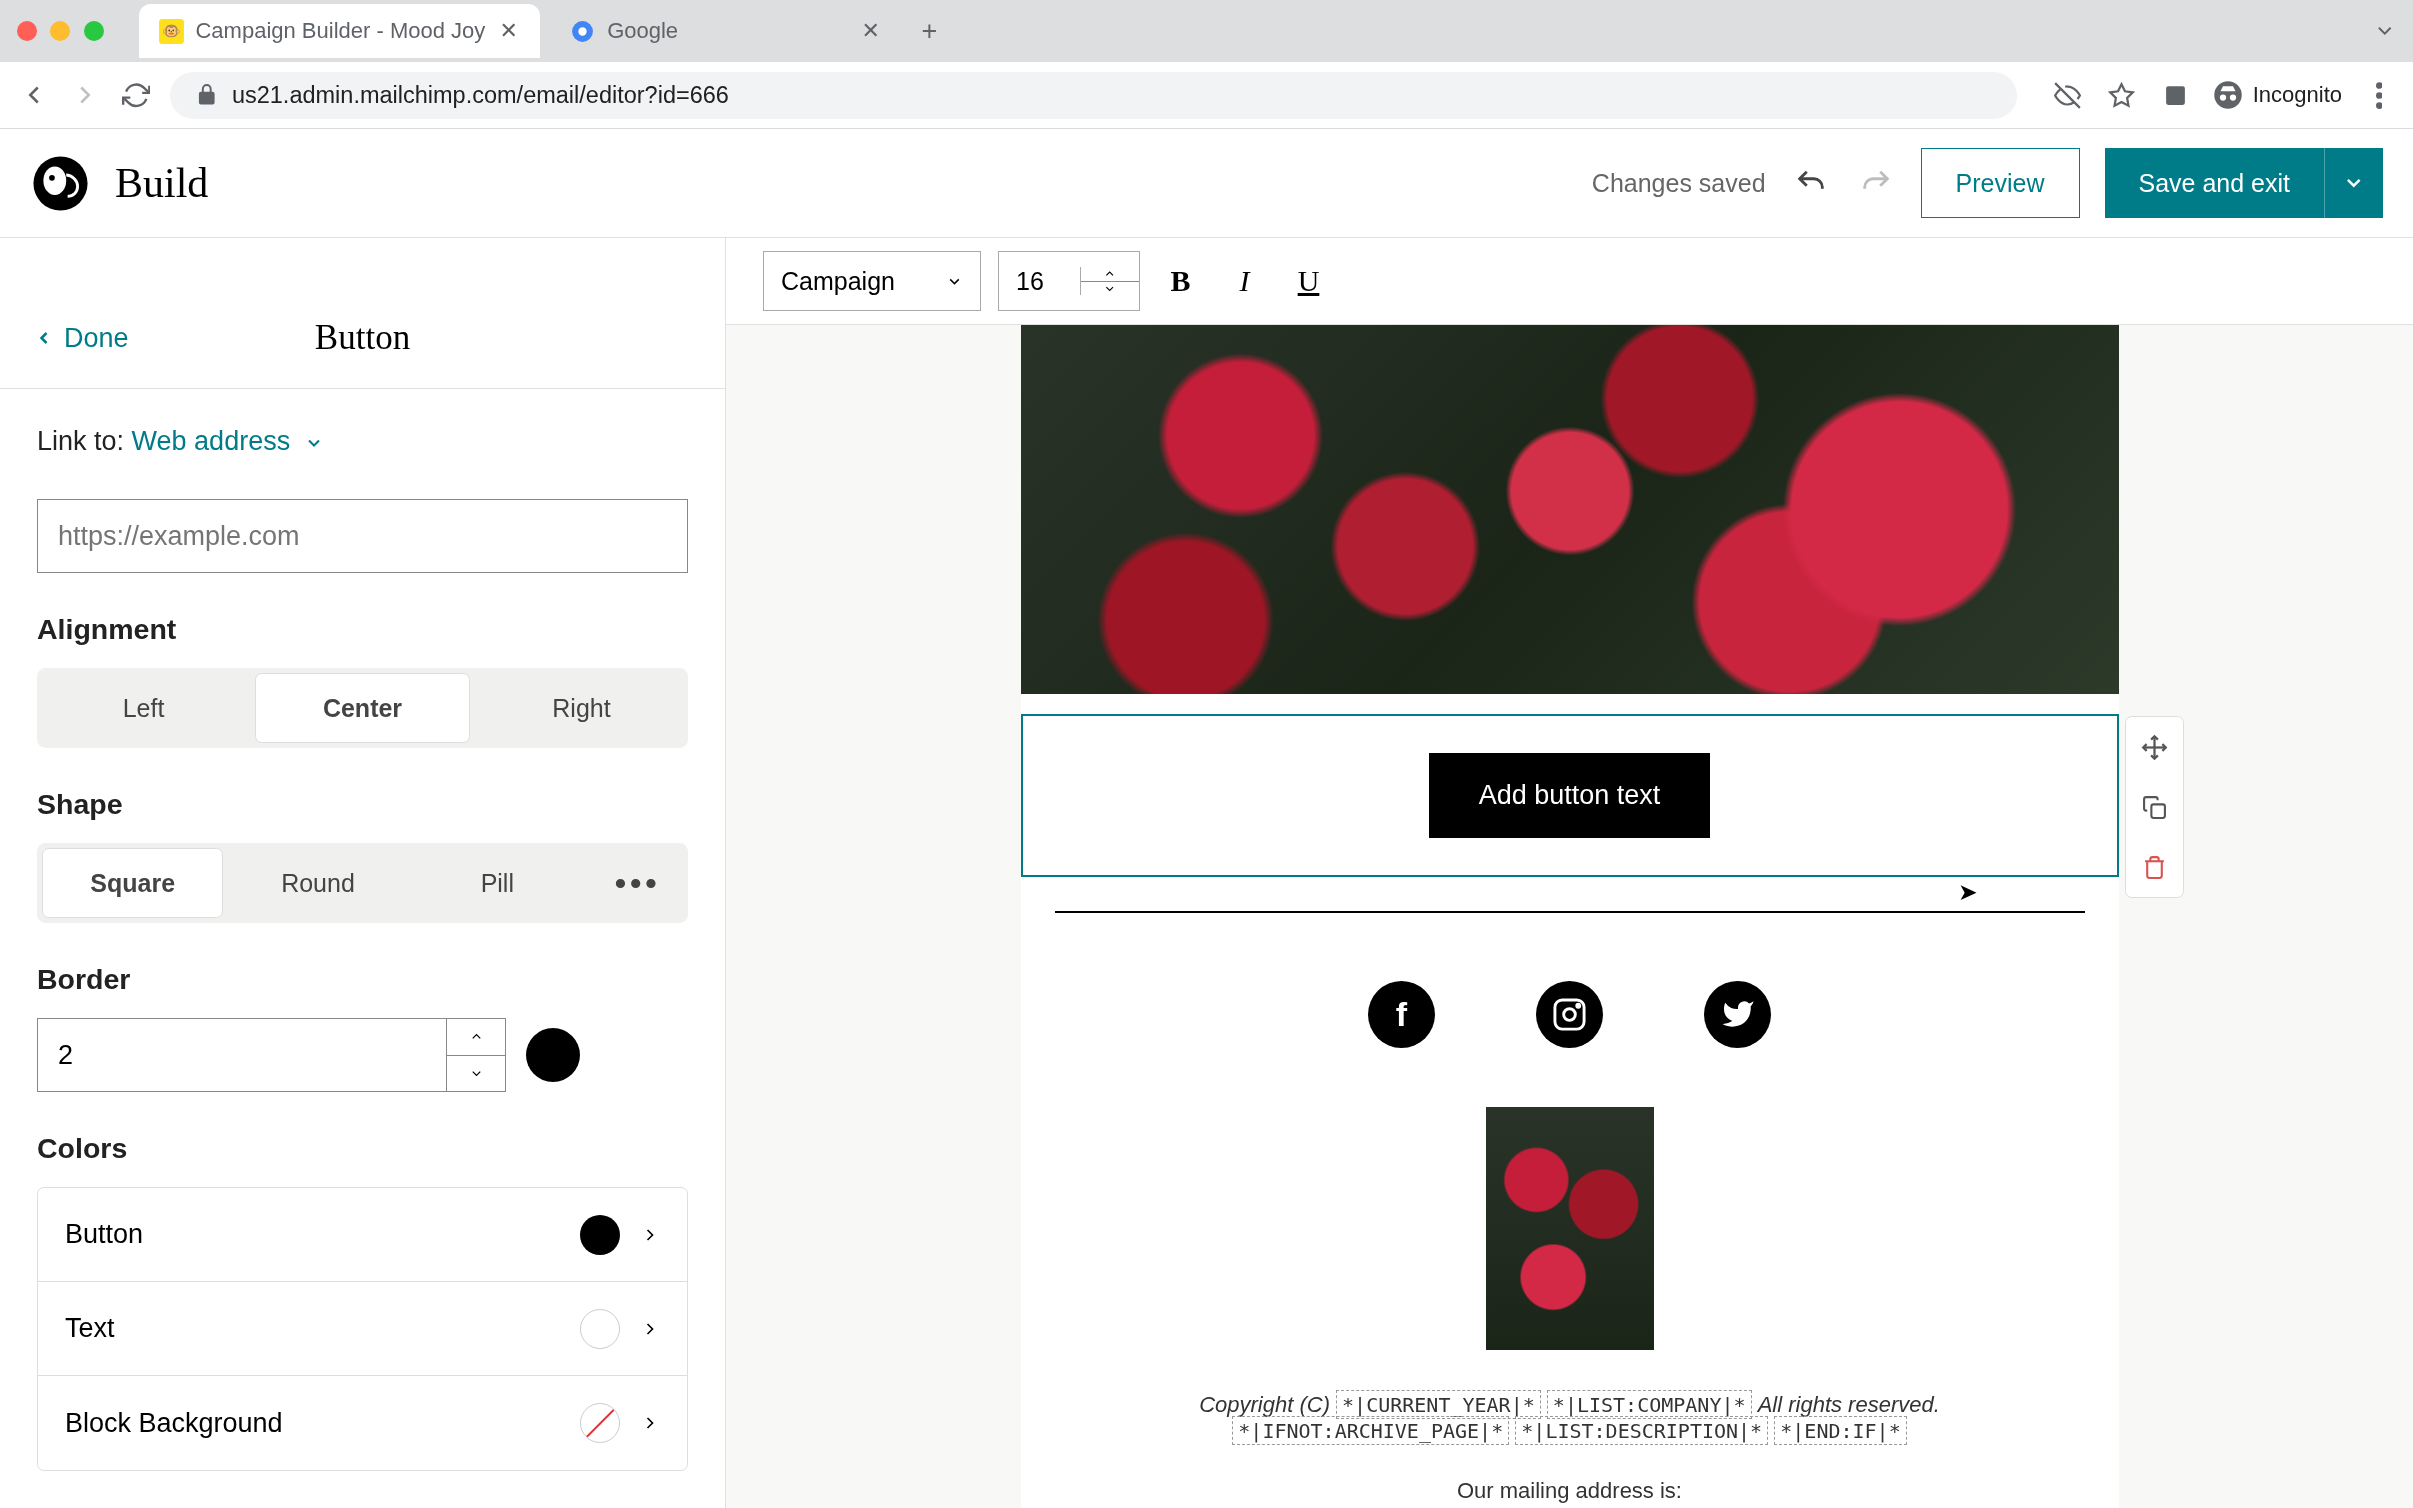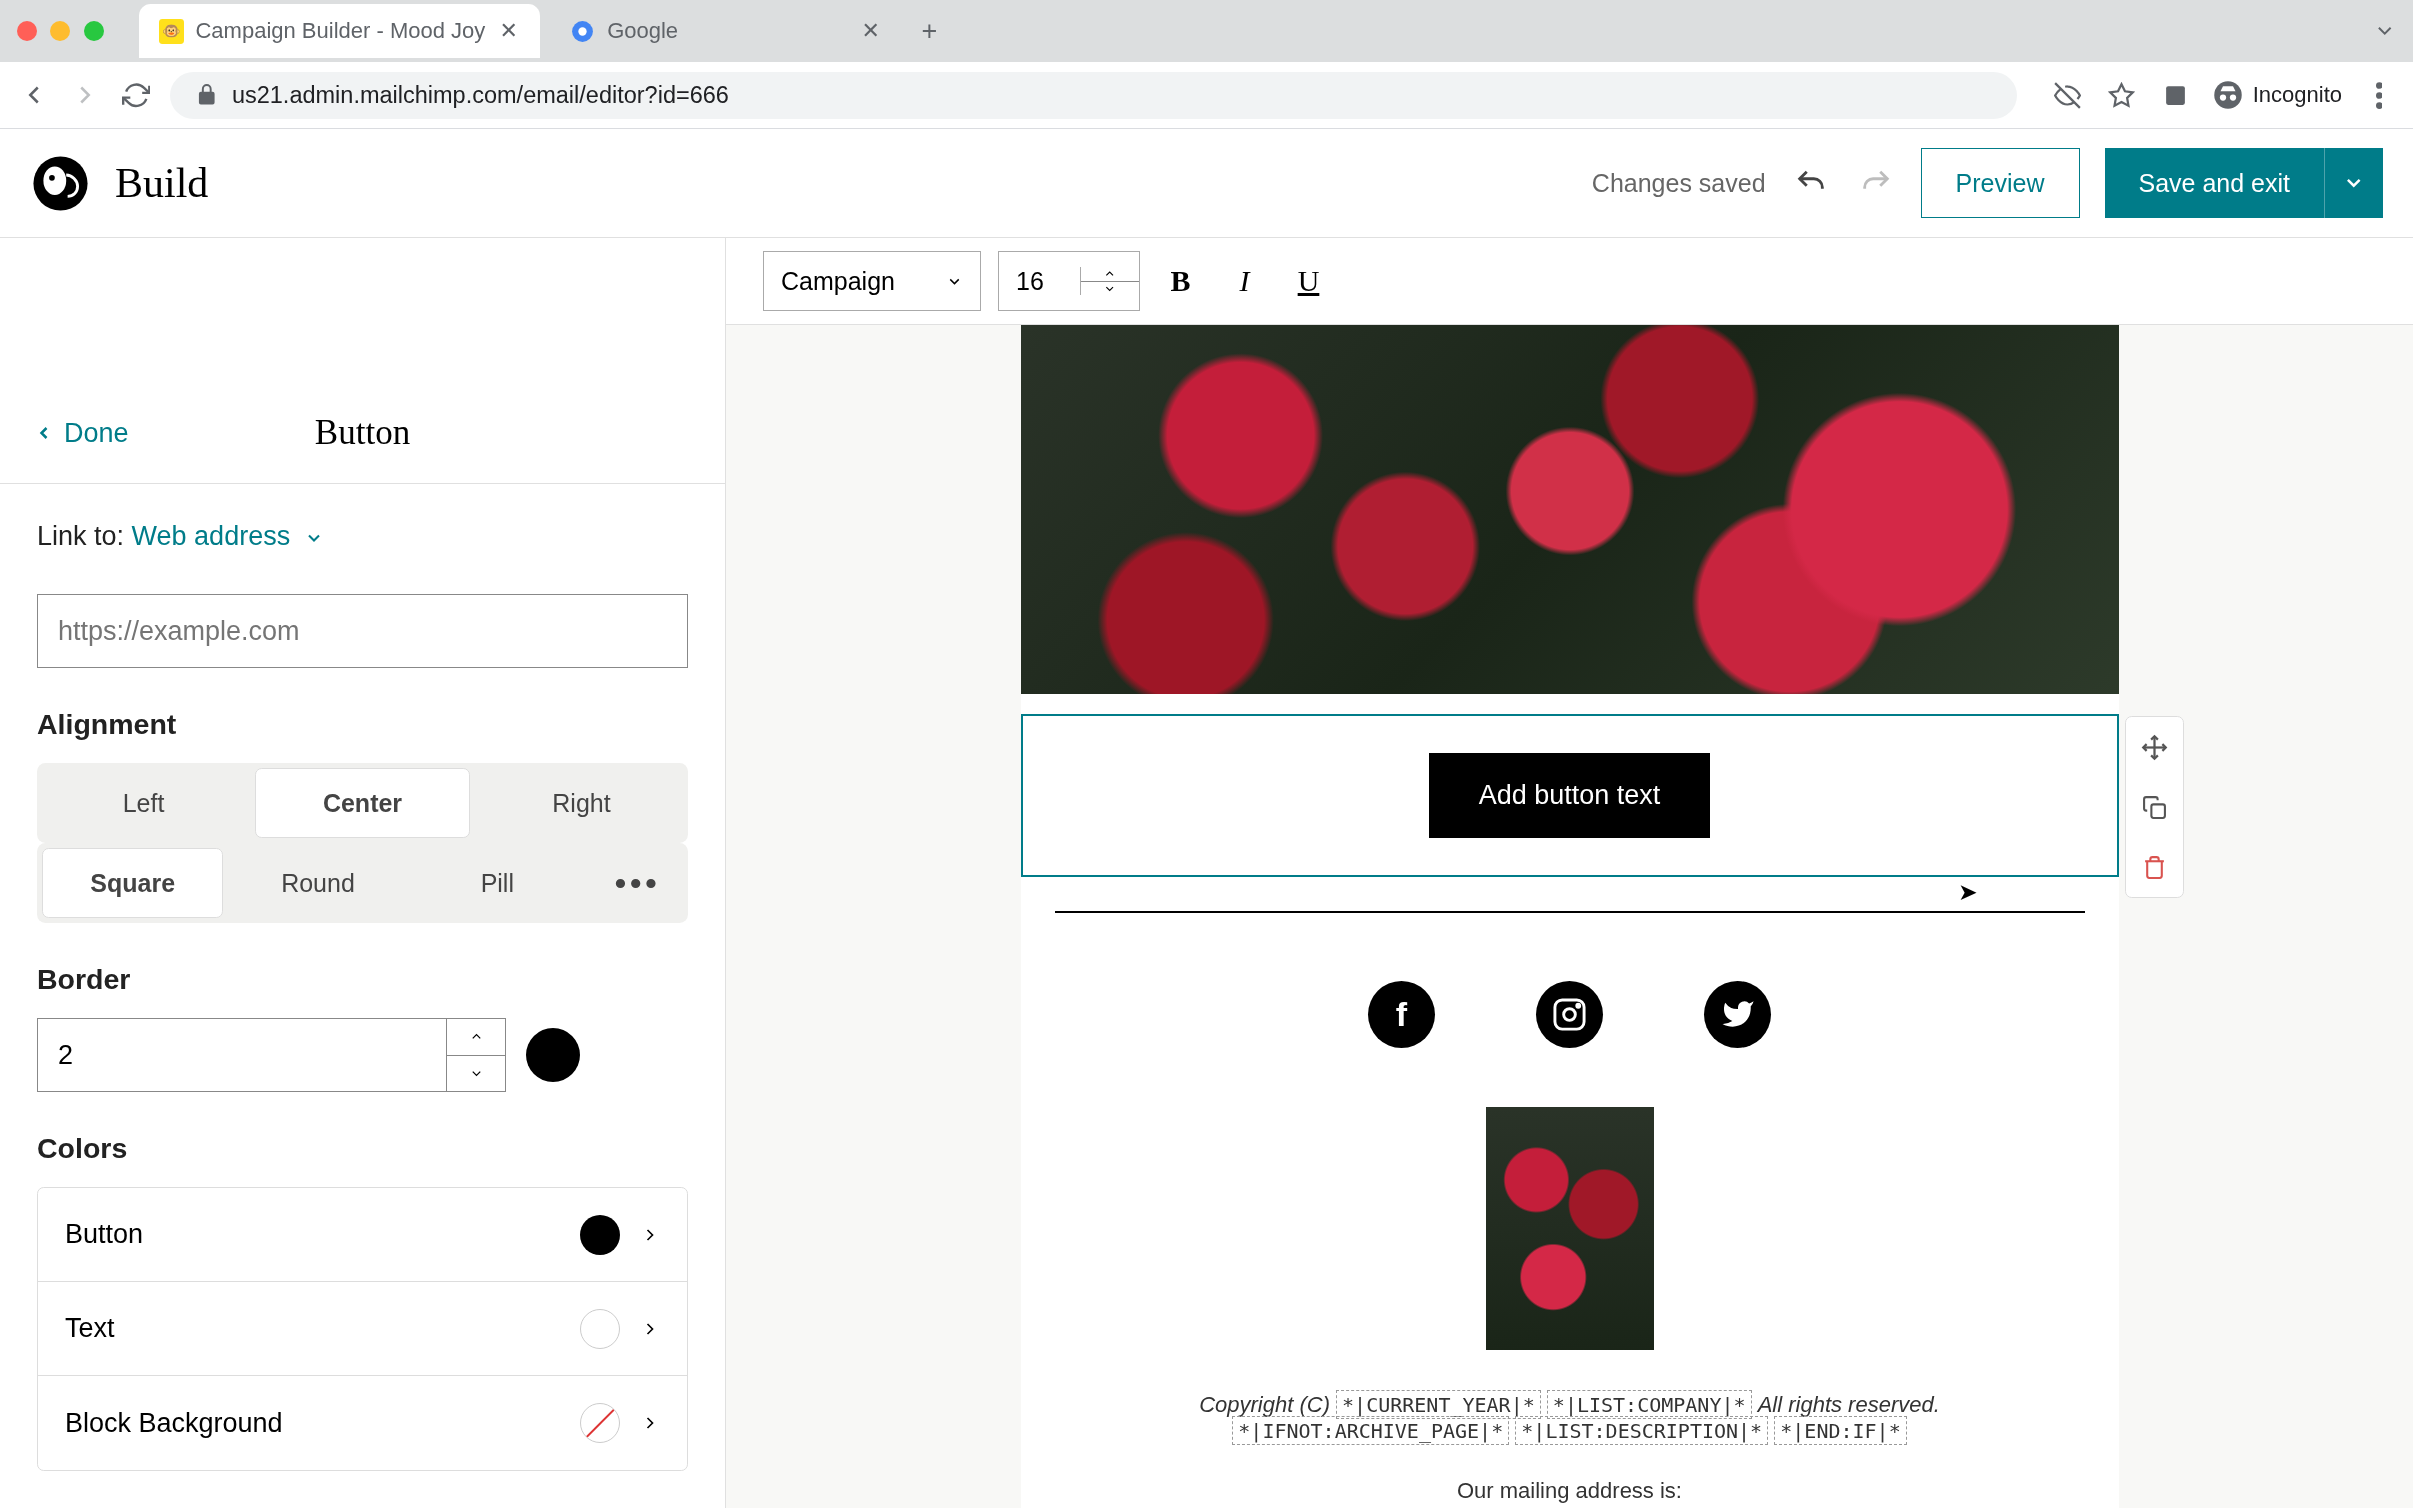--- a/index.html
+++ b/index.html
@@ -267,20 +267,21 @@
         </div>
         <input class="url-input" placeholder="https://example.com" style="">
 
         <div class="section-label">Alignment</div>
         <div class="segmented">
           <div class="seg-item">Left</div>
           <div class="seg-item active">Center</div>
           <div class="seg-item">Right</div>
         </div>
 
+        <div class="section-label">Shape</div>
         <div class="segmented">
           <div class="seg-item active">Square</div>
           <div class="seg-item">Round</div>
           <div class="seg-item">Pill</div>
           <div class="seg-item more">•••</div>
         </div>
 
         <div class="section-label">Border</div>
         <div class="border-row">
           <div class="border-input">

